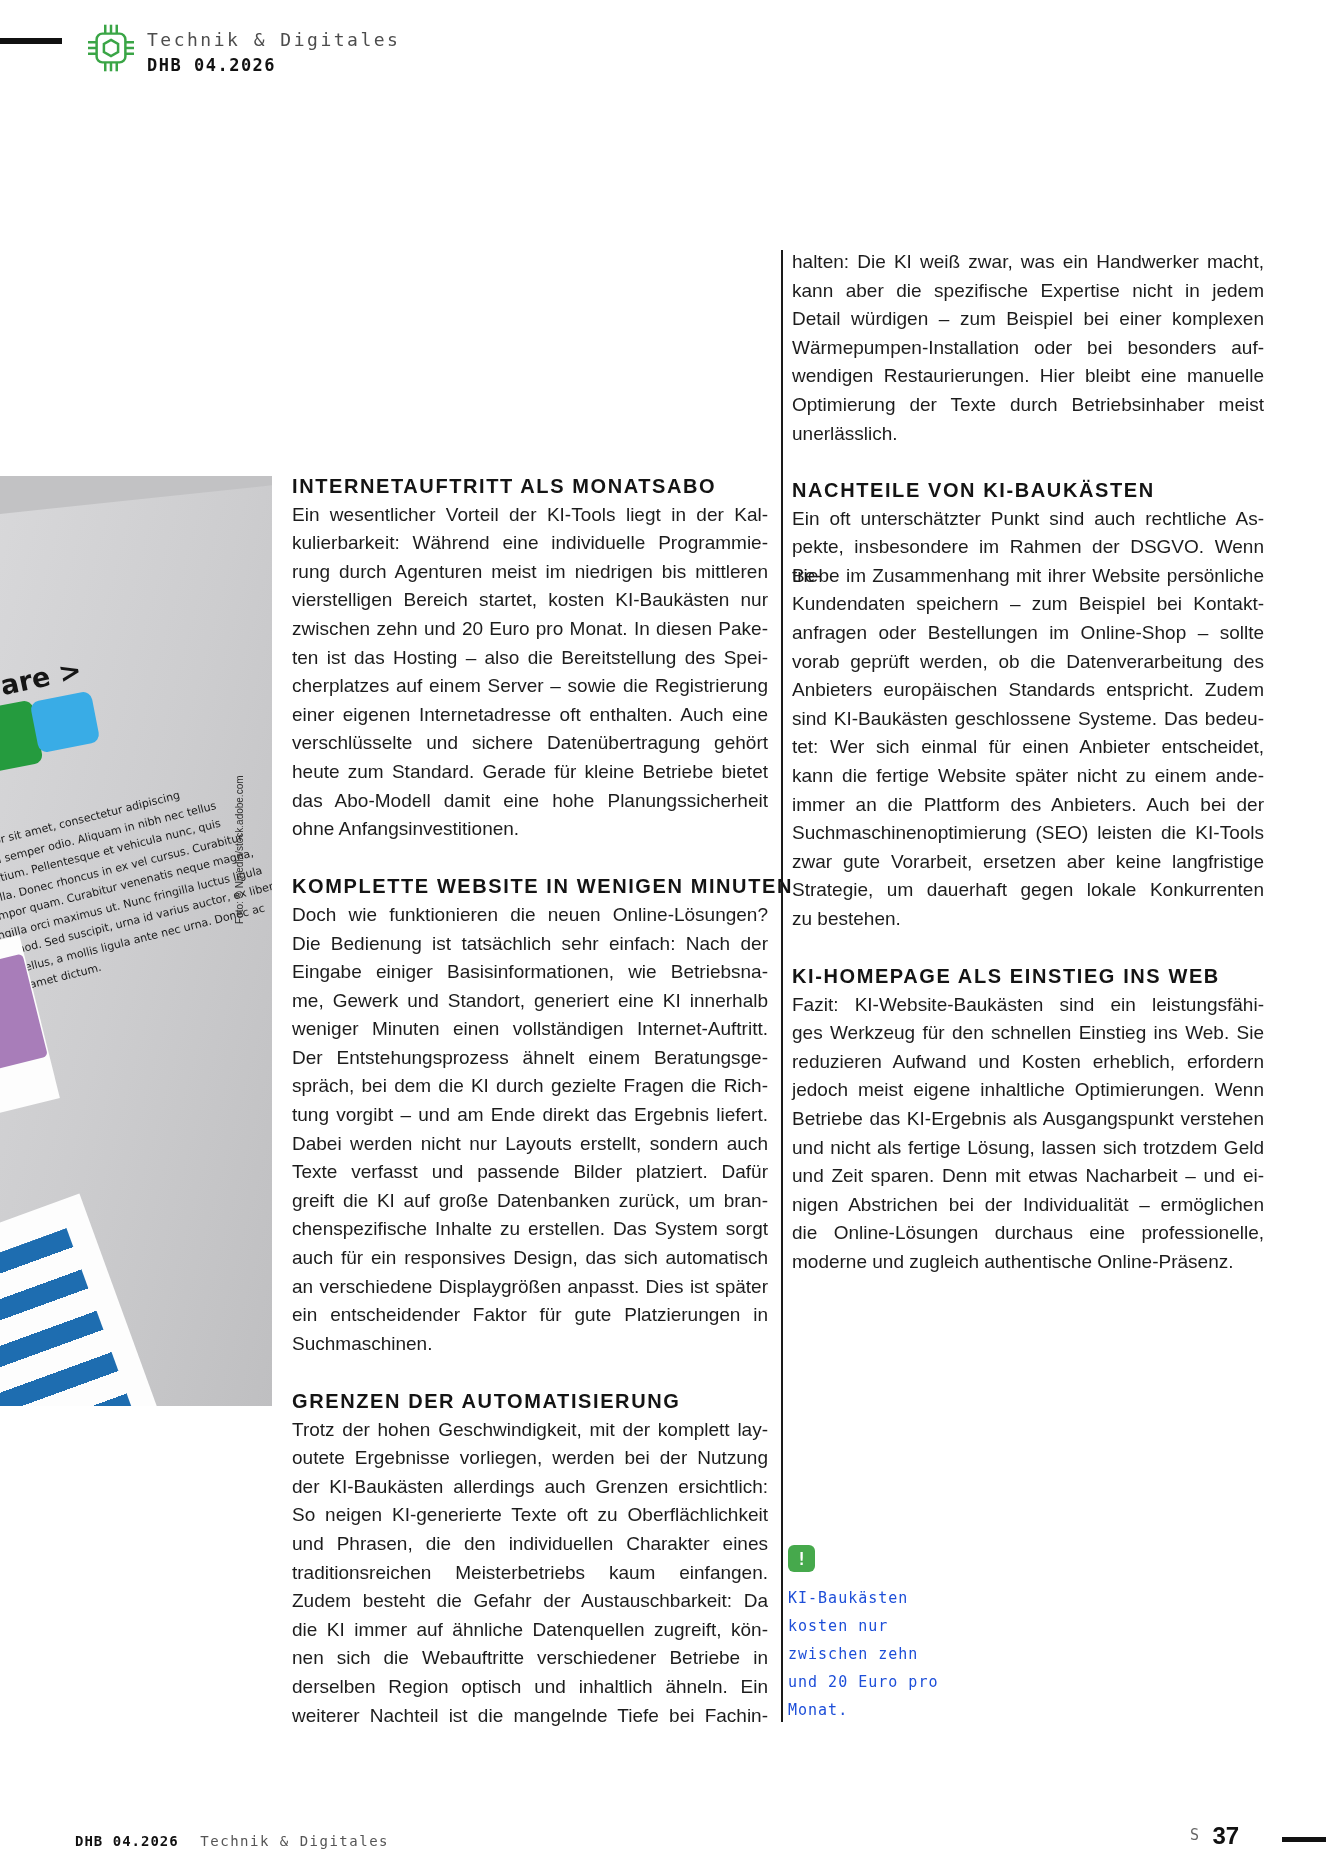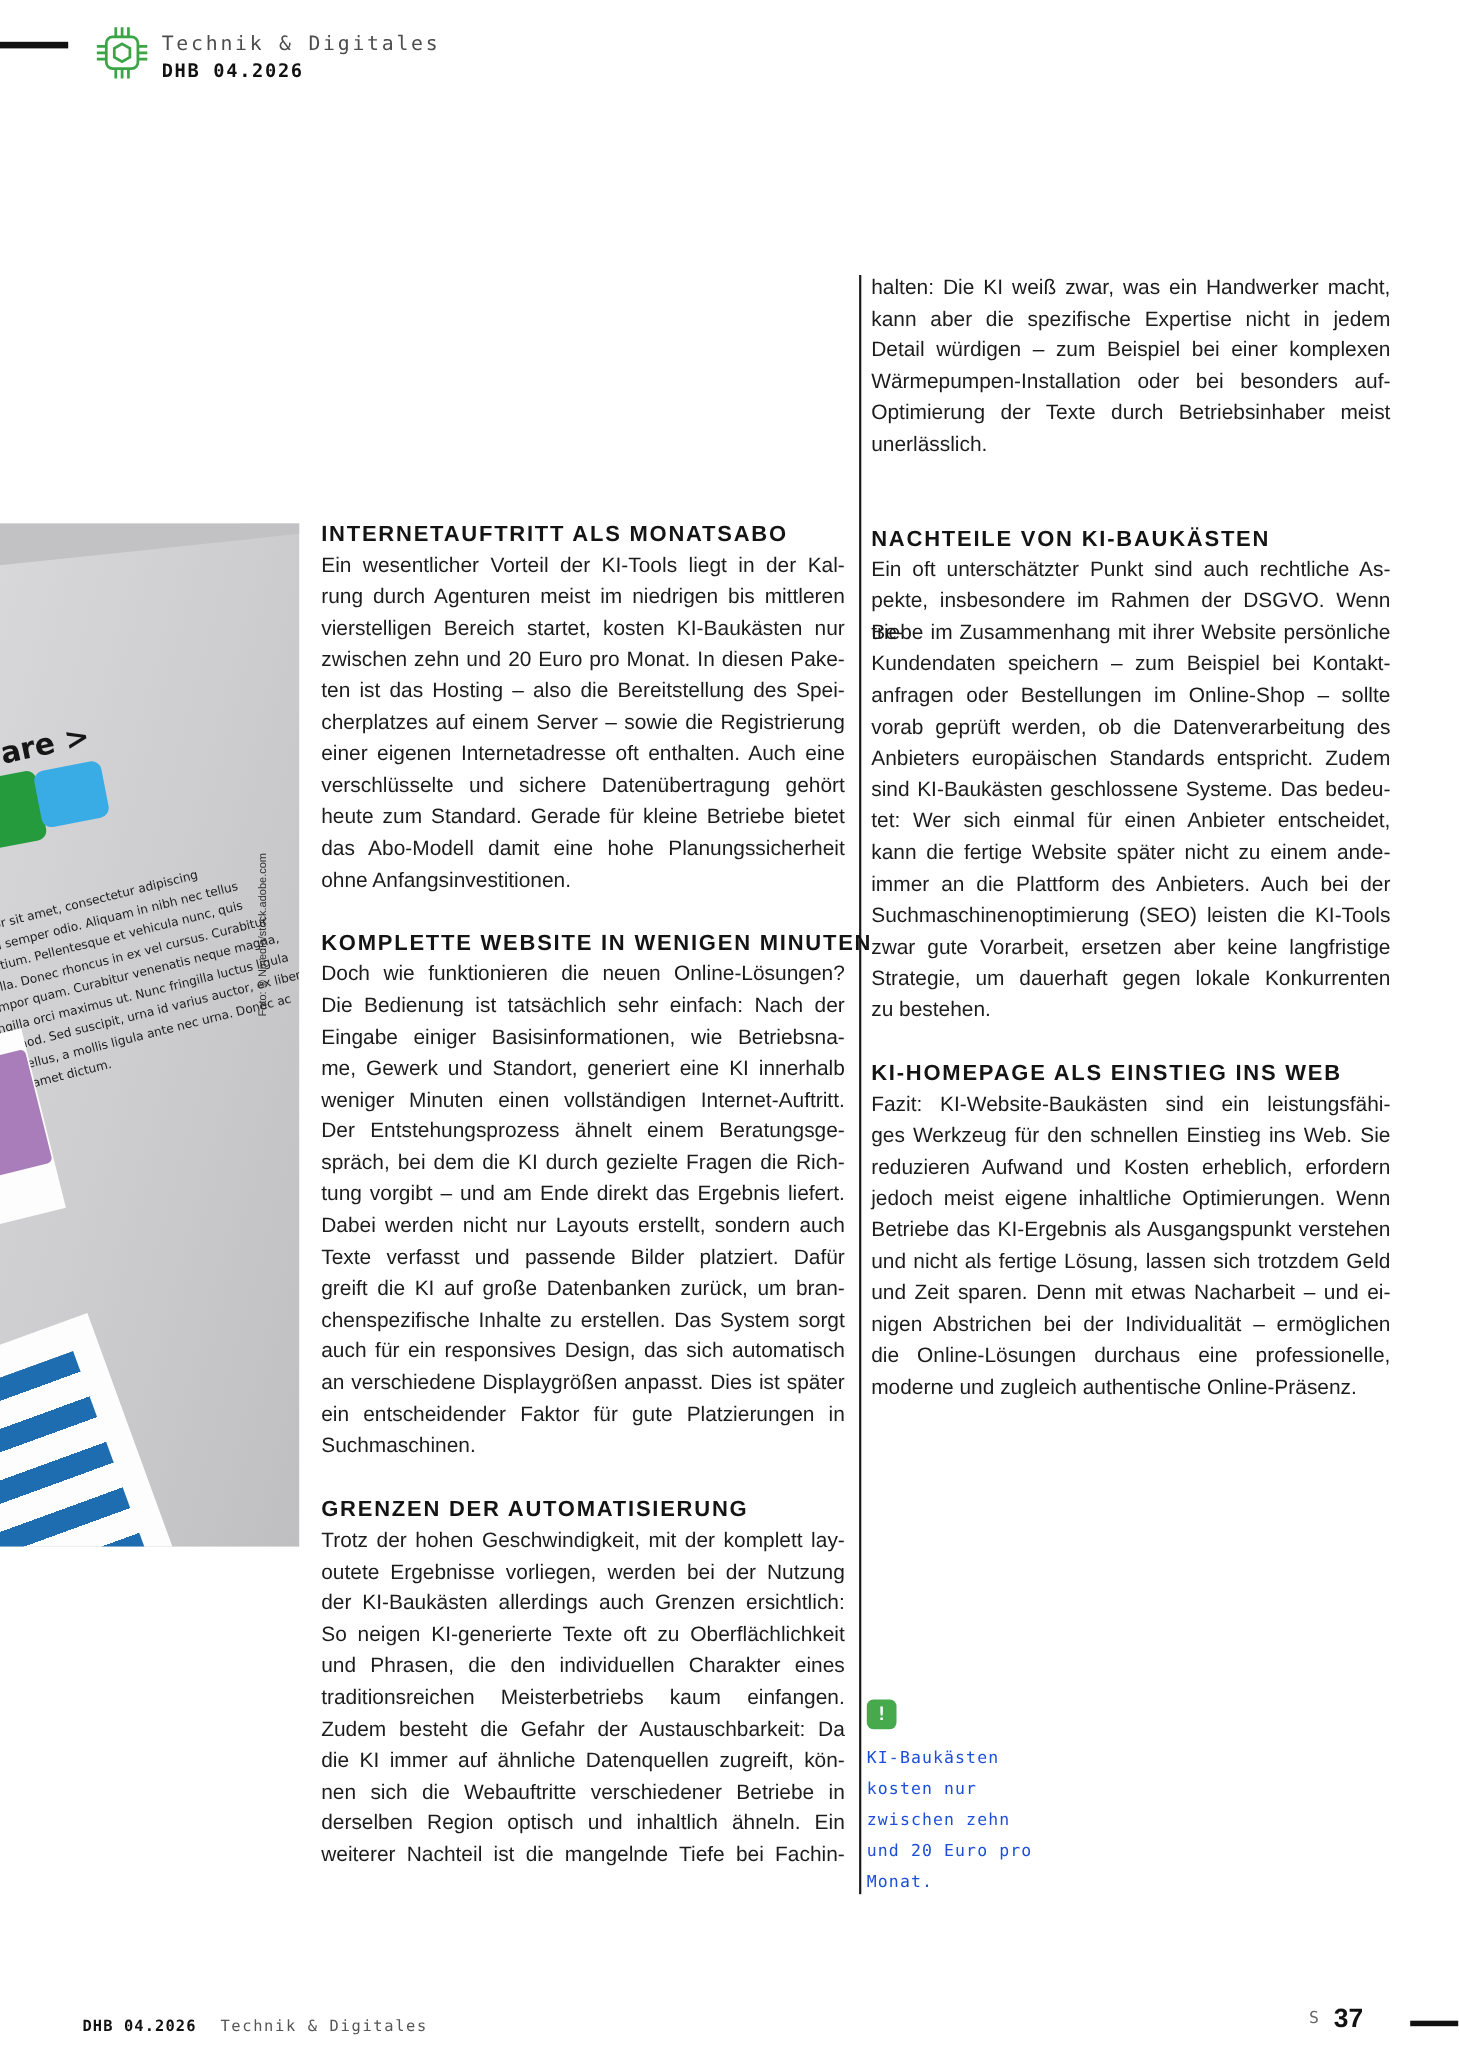--- a/index.html
+++ b/index.html
@@ -121,20 +121,21 @@
   </div>
   <div class="photo-credit">Foto: © Nmedia/stock.adobe.com</div>
 
   <div class="divider"></div>
 
   <div class="col col-middle">
     <div class="sec">
       <div class="sec-heading">INTERNETAUFTRITT ALS MONATSABO</div>
       <div class="para para-end">
           <div class="bline">Ein wesentlicher Vorteil der KI-Tools liegt in der Kal-</div>
+          <div class="bline">kulierbarkeit: Während eine individuelle Programmie-</div>
           <div class="bline">rung durch Agenturen meist im niedrigen bis mittleren</div>
           <div class="bline">vierstelligen Bereich startet, kosten KI-Baukästen nur</div>
           <div class="bline">zwischen zehn und 20 Euro pro Monat. In diesen Pake-</div>
           <div class="bline">ten ist das Hosting – also die Bereitstellung des Spei-</div>
           <div class="bline">cherplatzes auf einem Server – sowie die Registrierung</div>
           <div class="bline">einer eigenen Internetadresse oft enthalten. Auch eine</div>
           <div class="bline">verschlüsselte und sichere Datenübertragung gehört</div>
           <div class="bline">heute zum Standard. Gerade für kleine Betriebe bietet</div>
           <div class="bline">das Abo-Modell damit eine hohe Planungssicherheit</div>
           <div class="bline">ohne Anfangsinvestitionen.</div>
@@ -177,20 +178,21 @@
           <div class="bline">weiterer Nachteil ist die mangelnde Tiefe bei Fachin-</div>
         </div>
     </div>
   </div>
 
   <div class="col col-right-intro para-end">
       <div class="bline">halten: Die KI weiß zwar, was ein Handwerker macht,</div>
       <div class="bline">kann aber die spezifische Expertise nicht in jedem</div>
       <div class="bline">Detail würdigen – zum Beispiel bei einer komplexen</div>
       <div class="bline">Wärmepumpen-Installation oder bei besonders auf-</div>
+      <div class="bline">wendigen Restaurierungen. Hier bleibt eine manuelle</div>
       <div class="bline">Optimierung der Texte durch Betriebsinhaber meist</div>
       <div class="bline">unerlässlich.</div>
     </div>
 
   <div class="col col-right">
     <div class="sec">
       <div class="sec-heading">NACHTEILE VON KI-BAUKÄSTEN</div>
       <div class="para para-end">
           <div class="bline">Ein oft unterschätzter Punkt sind auch rechtliche As-</div>
           <div class="bline">pekte, insbesondere im Rahmen der DSGVO. Wenn Be-</div>

